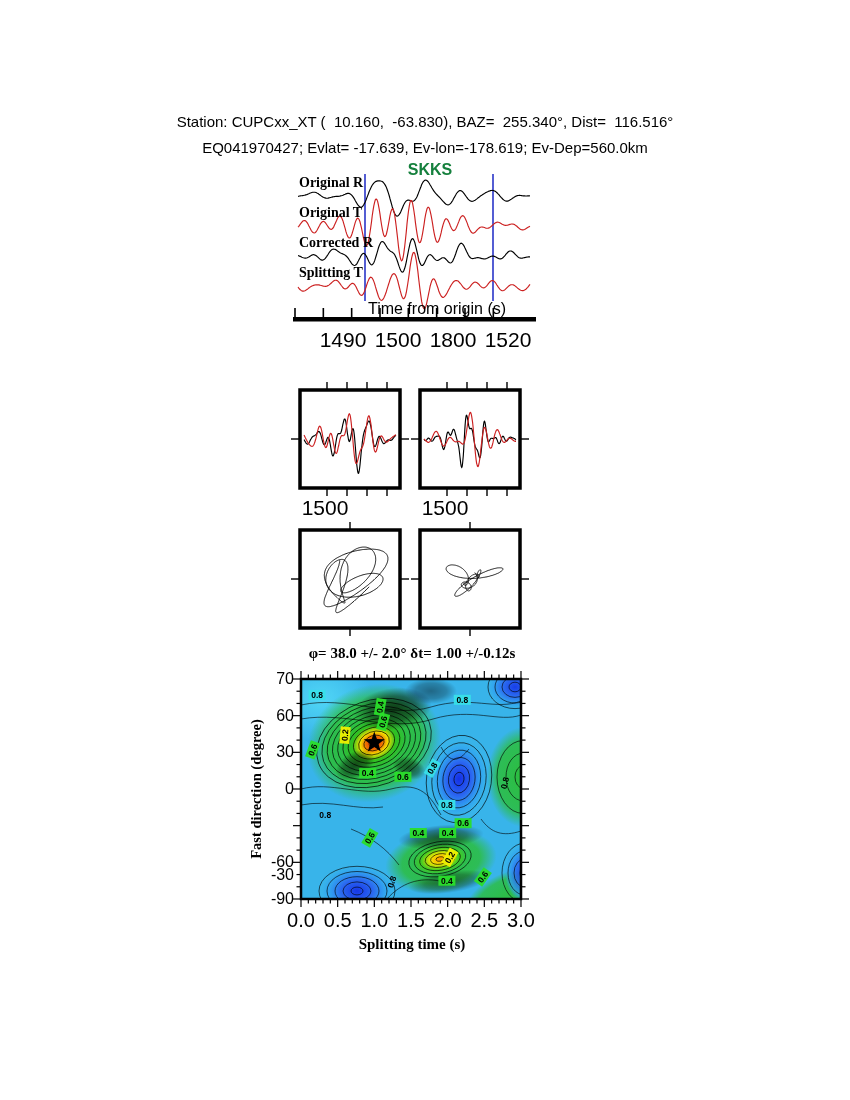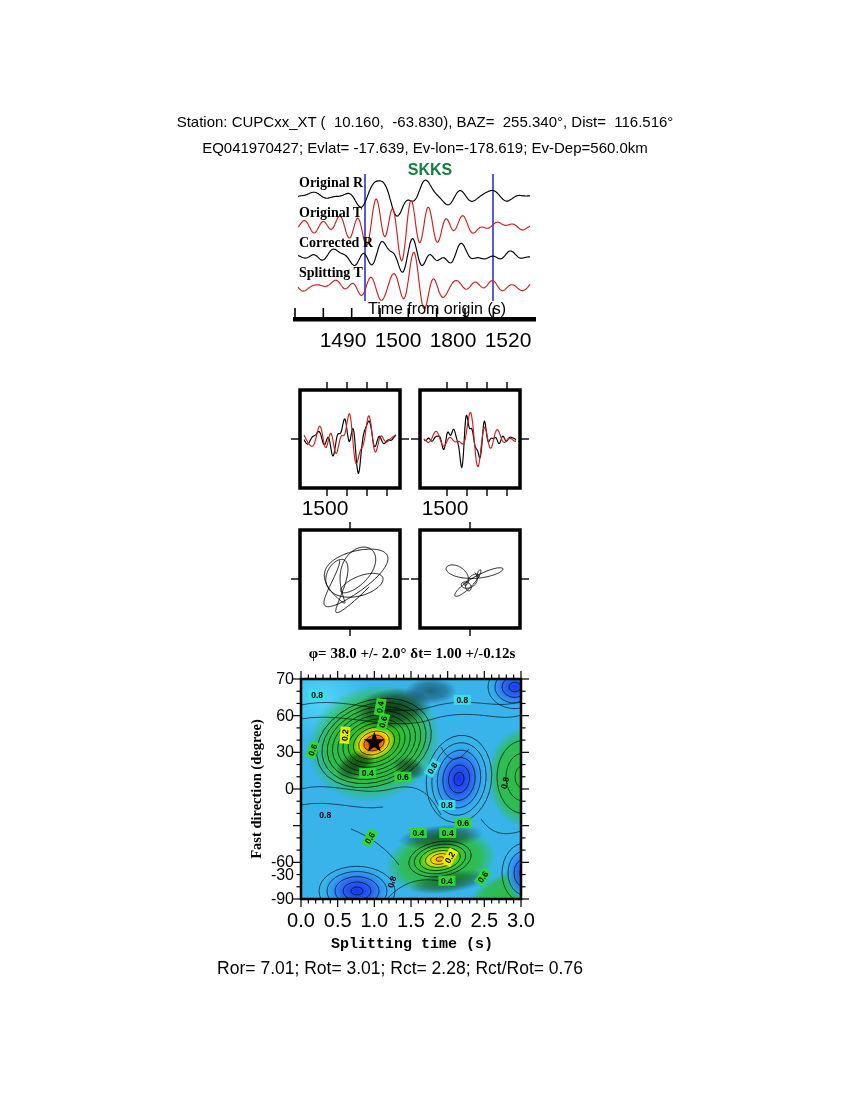--- a/index.html
+++ b/index.html
@@ -11,21 +11,21 @@
   .taxis{position:absolute;left:437px;top:300px;transform:translateX(-50%);font-size:16px;white-space:nowrap;}
   .xtick{position:absolute;transform:translateX(-50%);font-size:21px;}
   .ctick{position:absolute;transform:translateX(-50%);font-size:20px;}
   .ytick{position:absolute;transform:translate(-100%,-50%);font-size:16px;}
   .ctitle{position:absolute;left:412px;top:645px;transform:translateX(-50%);
           font-family:"Liberation Serif",serif;font-weight:bold;font-size:15px;white-space:nowrap;}
   .ylab{position:absolute;left:256px;top:789px;width:220px;text-align:center;white-space:nowrap;
         transform:translate(-50%,-50%) rotate(-90deg);
         font-family:"Liberation Serif",serif;font-weight:bold;font-size:14.5px;}
   .xlab{position:absolute;left:412px;top:936px;transform:translateX(-50%);
-        font-family:Liberation Mono, monospace;font-weight:bold;font-size:15px;white-space:nowrap;}
+        font-family:Liberation Serif, serif;font-weight:bold;font-size:15px;white-space:nowrap;}
   .footer{position:absolute;left:400px;top:958px;transform:translateX(-50%);font-size:17.5px;white-space:nowrap;}
   svg{position:absolute;}
 </style>
 </head>
 <body>
 
 <div id="page">
 
   <div class="hdr" style="top:113px">Station: CUPCxx_XT (  10.160,  -63.830), BAZ=  255.340°, Dist=  116.516°</div>
   <div class="hdr" style="top:139px">EQ041970427; Evlat= -17.639, Ev-lon=-178.619; Ev-Dep=560.0km</div>
@@ -388,21 +388,20 @@
       <line x1="230" y1="193.32999999999998" x2="238" y2="193.32999999999998" stroke="#000" stroke-width="1.2"></line>
       <line x1="5.5" y1="205.552" x2="10" y2="205.552" stroke="#000" stroke-width="1.2"></line>
       <line x1="230" y1="205.552" x2="234.5" y2="205.552" stroke="#000" stroke-width="1.2"></line>
       <line x1="5.5" y1="217.774" x2="10" y2="217.774" stroke="#000" stroke-width="1.2"></line>
       <line x1="230" y1="217.774" x2="234.5" y2="217.774" stroke="#000" stroke-width="1.2"></line>
       <line x1="2" y1="229.99599999999998" x2="10" y2="229.99599999999998" stroke="#000" stroke-width="1.2"></line>
       <line x1="230" y1="229.99599999999998" x2="238" y2="229.99599999999998" stroke="#000" stroke-width="1.2"></line>
     </svg>
 
   <div class="xlab">Splitting time (s)</div>
-  <div class="footer">Ror= 7.01; Rot= 3.01; Rct= 2.28; Rct/Rot= 0.76</div>
 
 <div class="xtick" style="left: 343px; top: 328px;">1490</div>
     <div class="xtick" style="left: 398px; top: 328px;">1500</div>
     <div class="xtick" style="left: 453px; top: 328px;">1800</div>
     <div class="xtick" style="left: 508px; top: 328px;">1520</div>
     <div class="xtick" style="left: 325px; top: 496px;">1500</div>
     <div class="xtick" style="left: 445px; top: 496px;">1500</div>
     <div class="ytick" style="left: 294px; top: 679px;">70</div>
     <div class="ytick" style="left: 294px; top: 715.7px;">60</div>
     <div class="ytick" style="left: 294px; top: 752.3px;">30</div>

